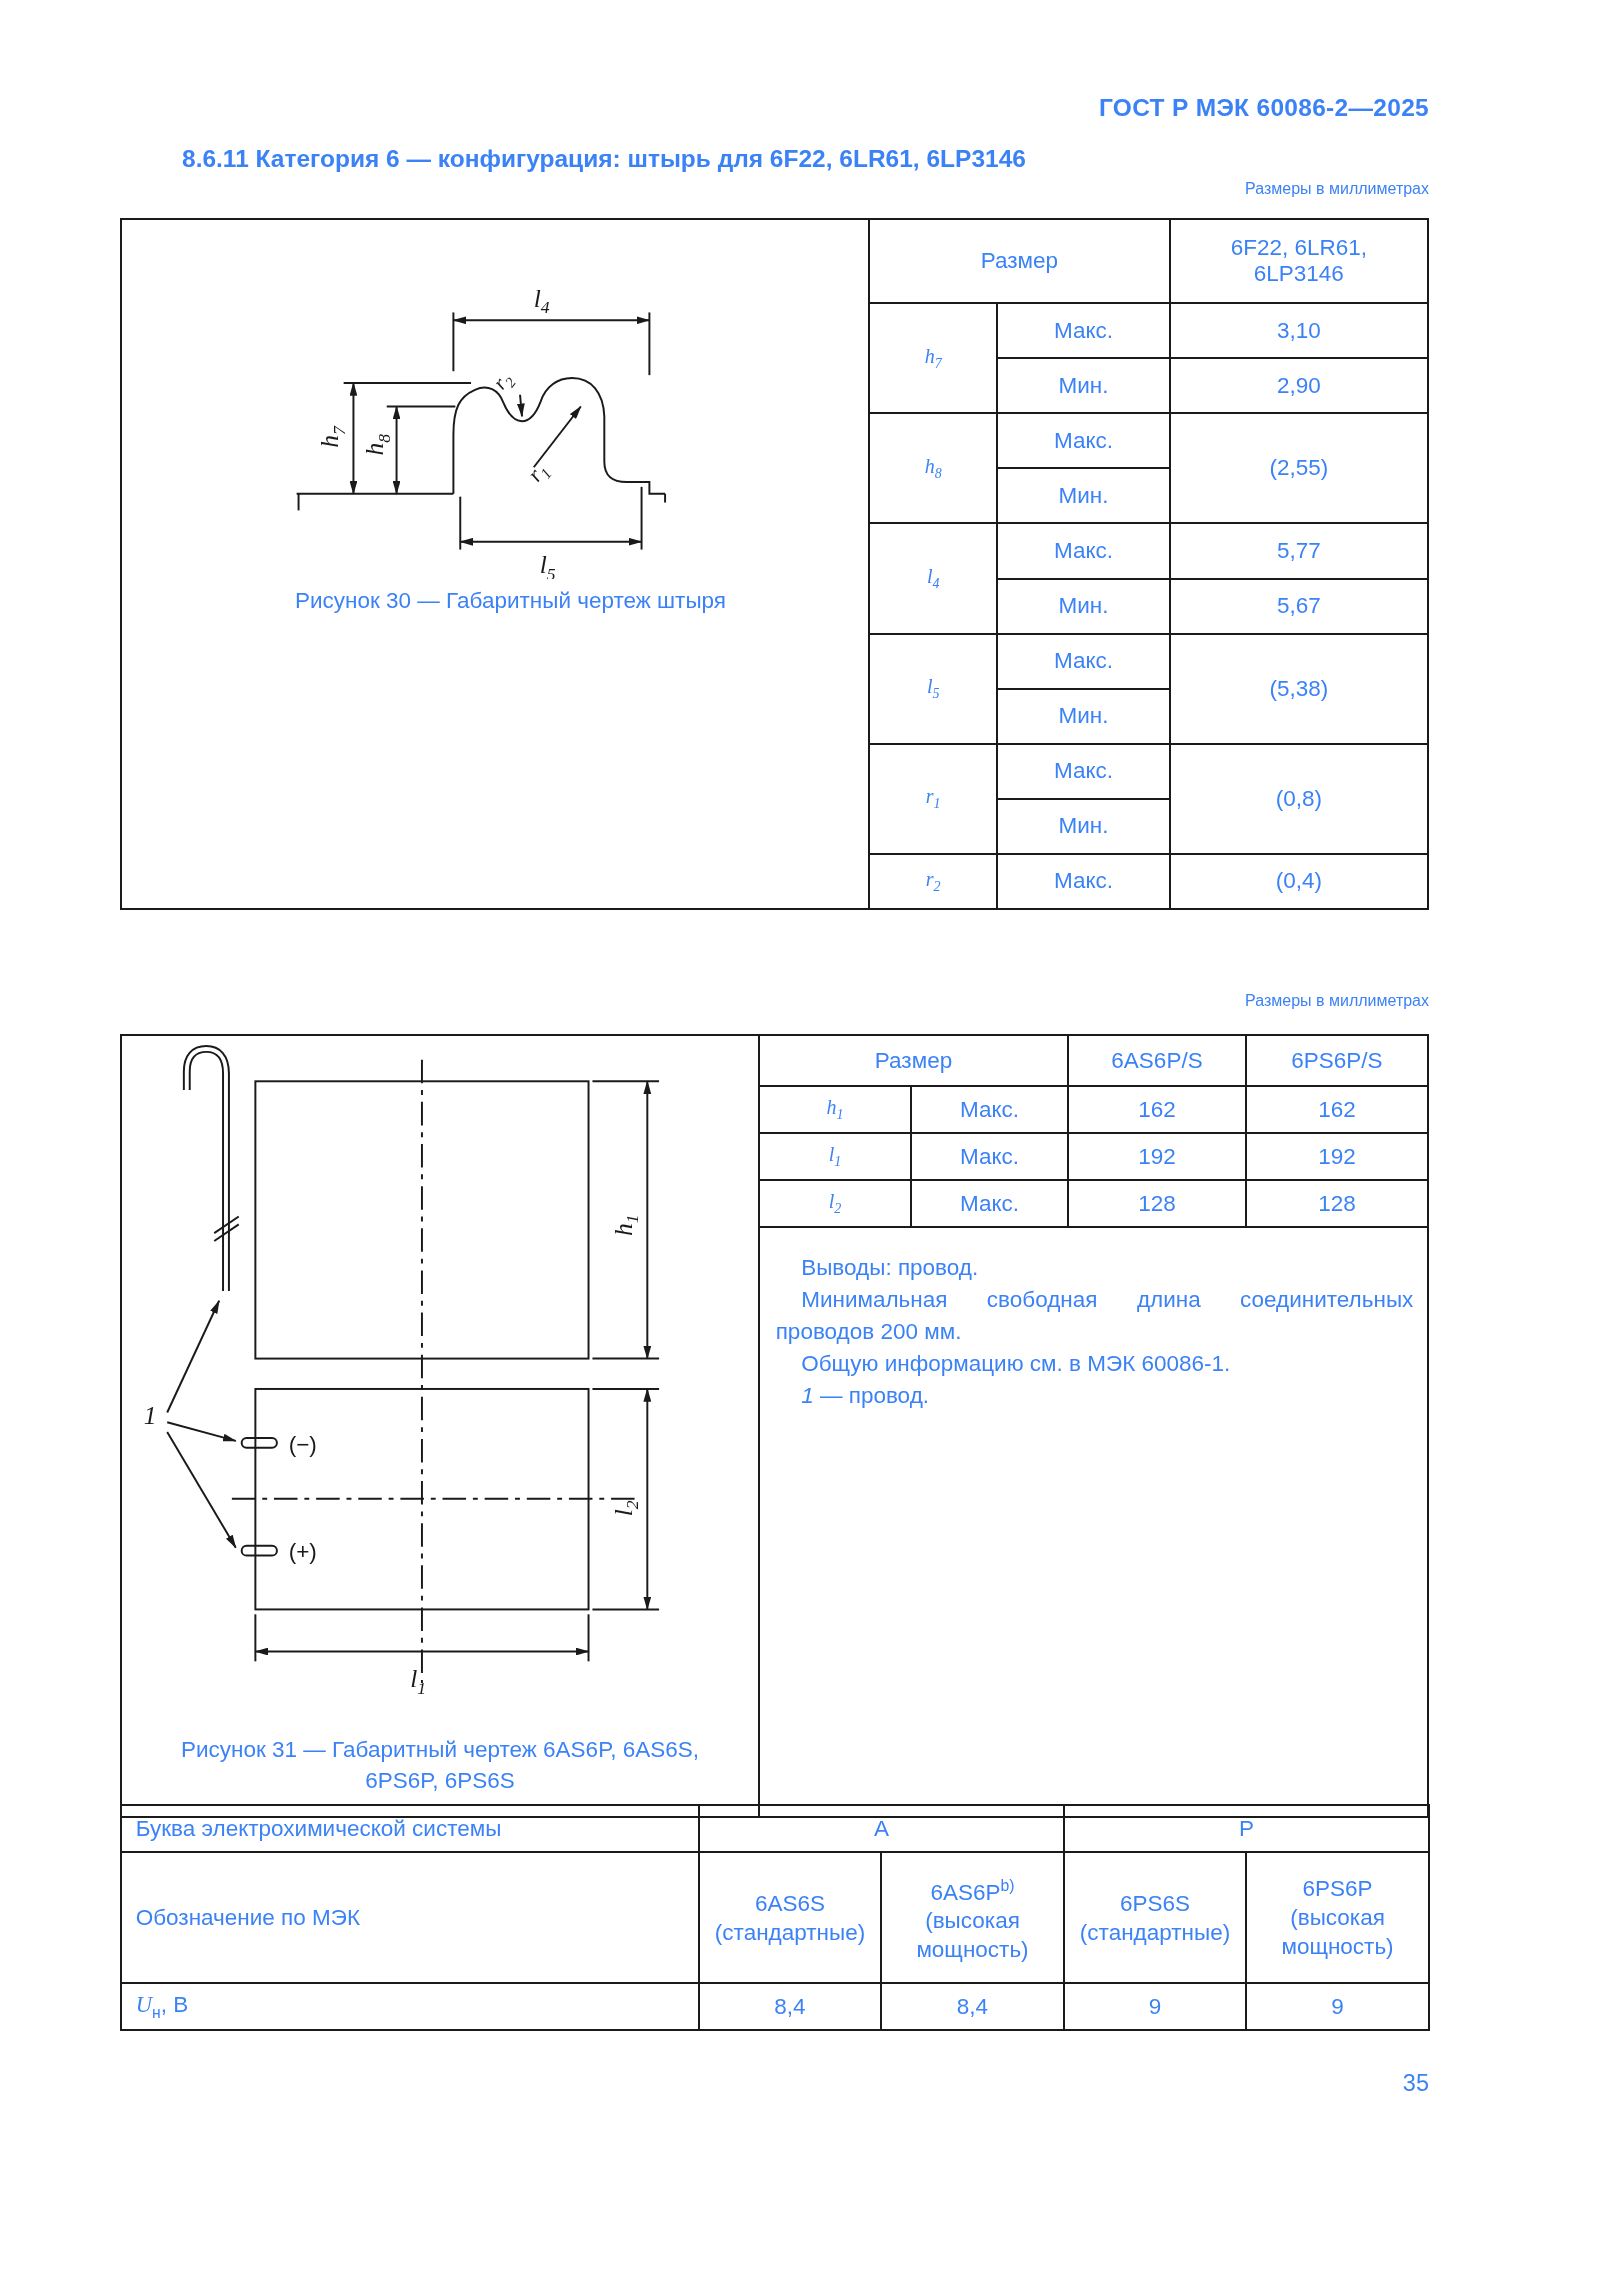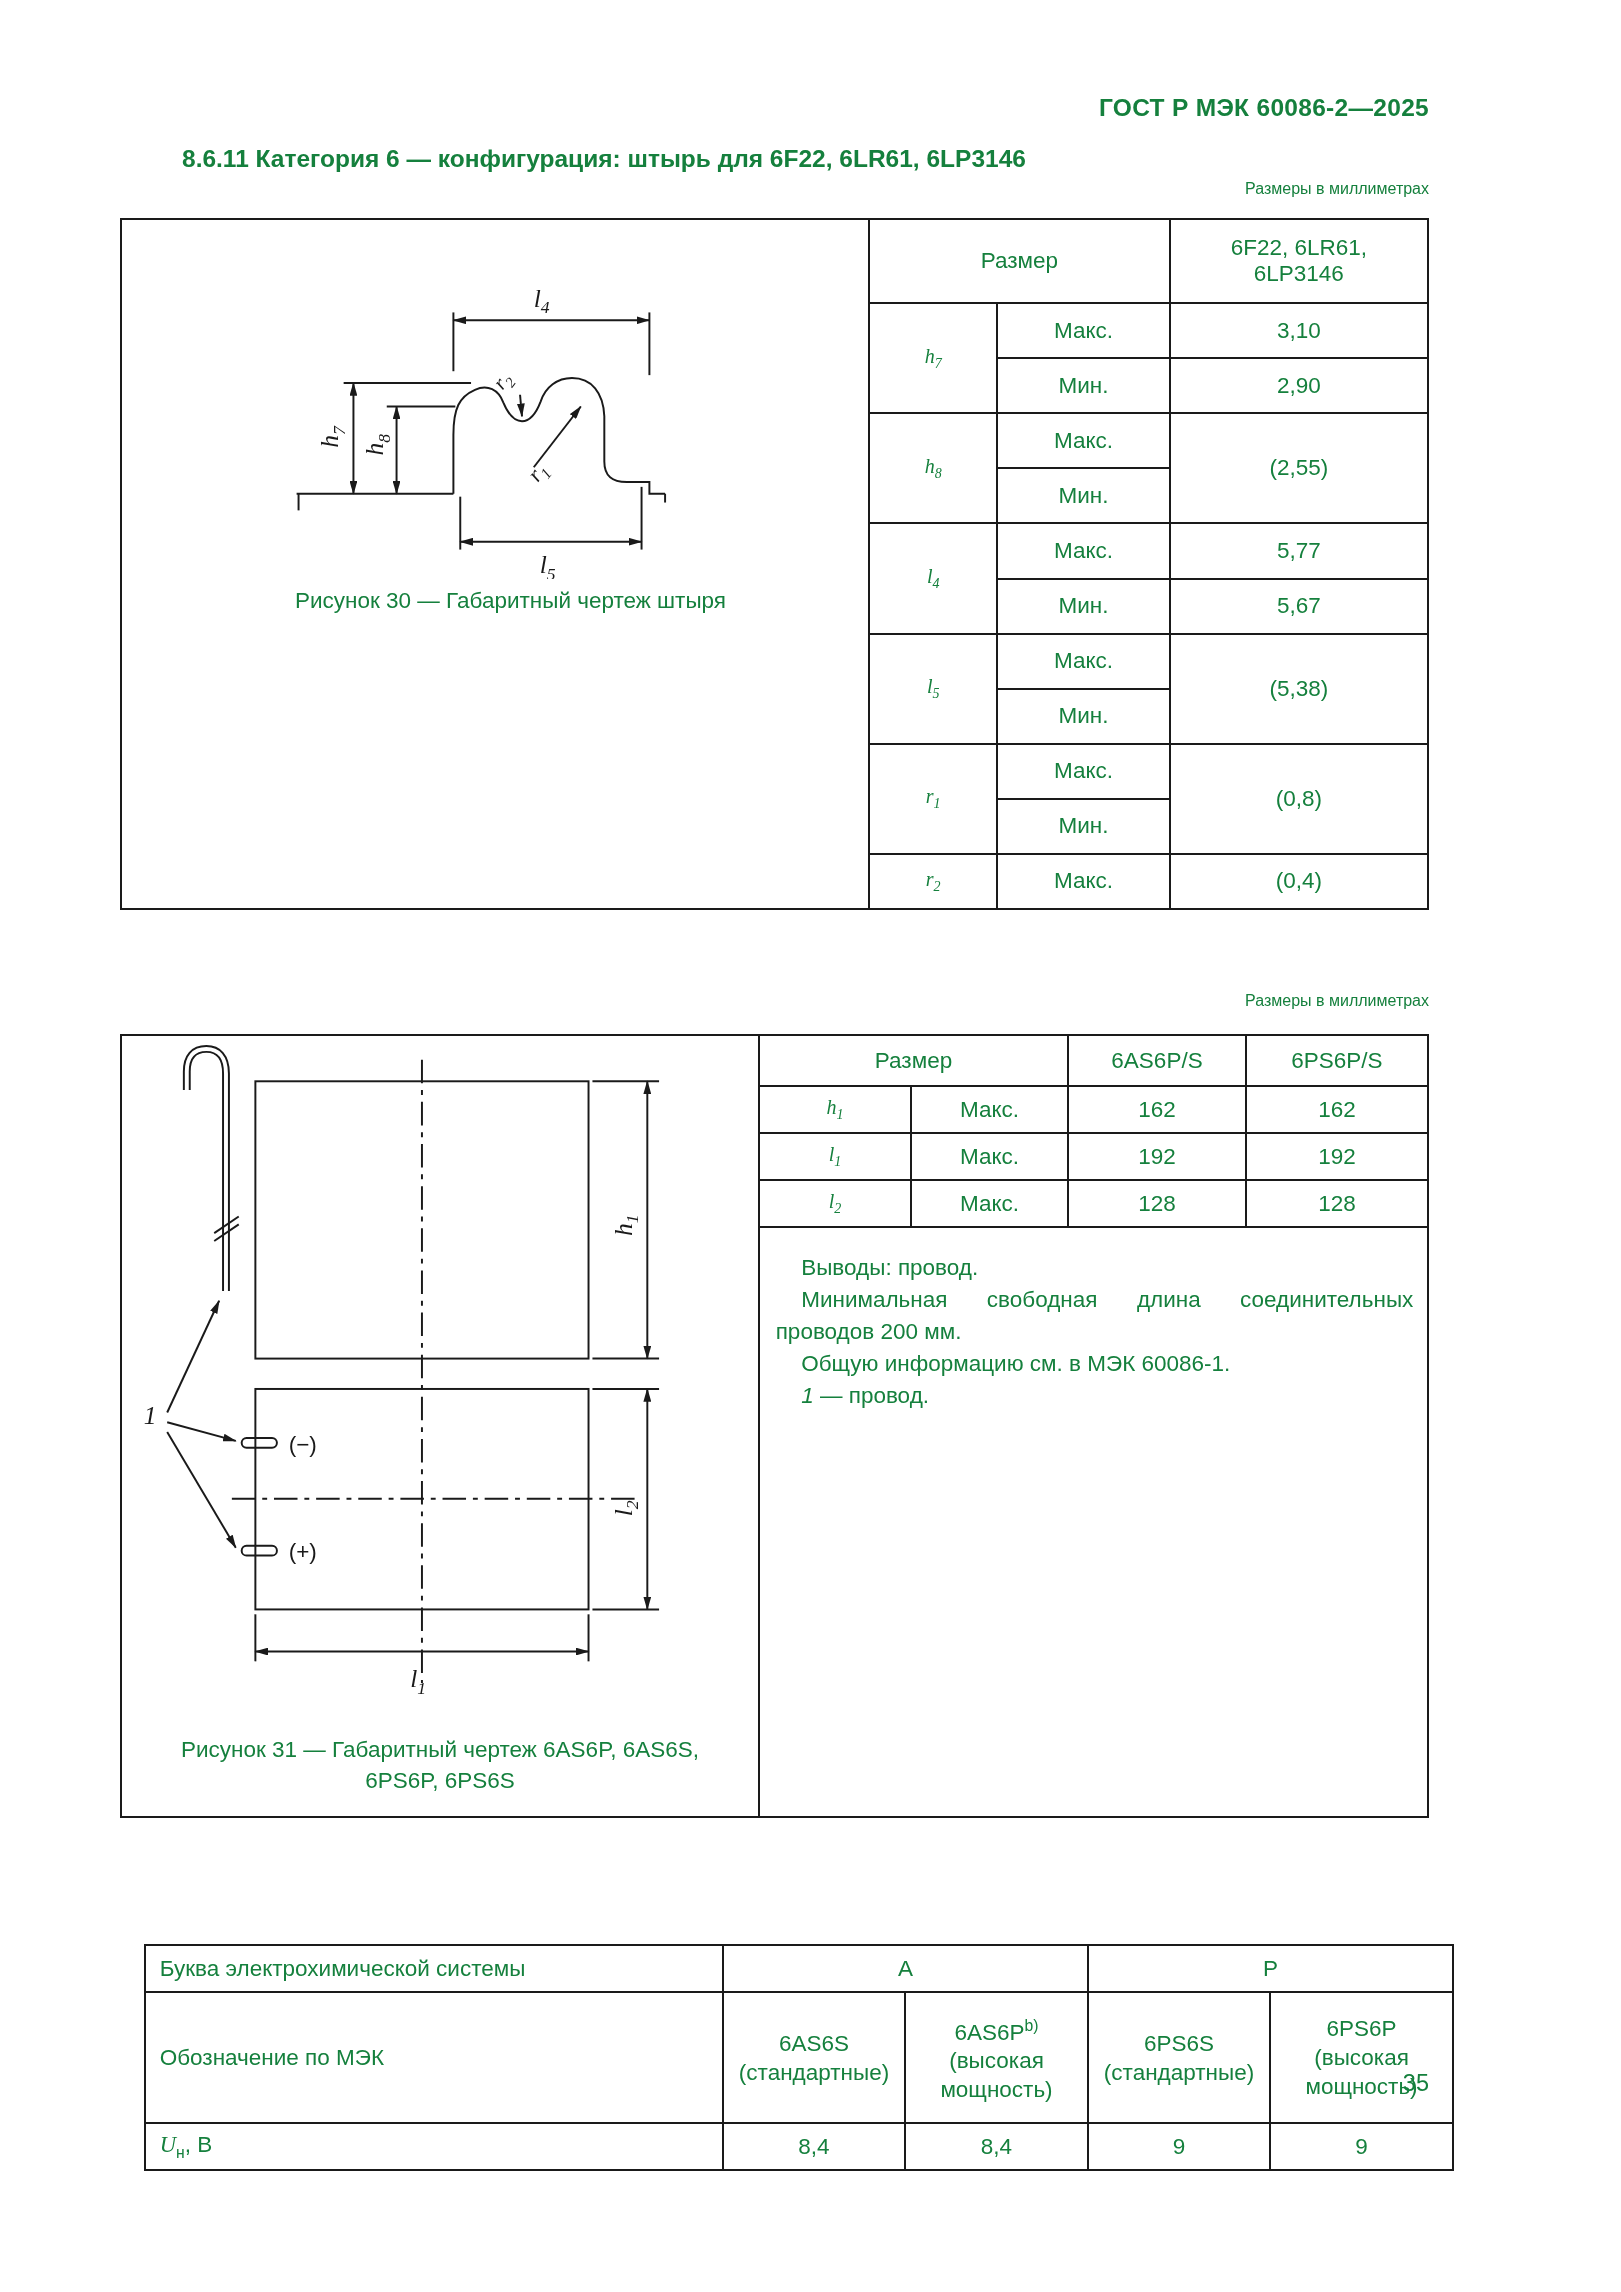--- a/index.html
+++ b/index.html
@@ -1,18 +1,18 @@
 <!DOCTYPE html>
 <html><head>
 <meta charset="utf-8">
 <title>ГОСТ Р МЭК 60086-2—2025</title>
 <style>
   * { margin:0; padding:0; box-sizing:border-box; }
   html,body { background:#ffffff; }
-  .page { position:relative; width:1621px; height:2293px; background:#fff; color:#15803d;
+  .page { position:relative; width:1621px; height:2293px; background:#fff; color:#3b82f6;
           font-family:"Liberation Sans", sans-serif; overflow:hidden; }
   .abs { position:absolute; }
   .doc-header { top:94px; right:192px; font-size:24.5px; font-weight:bold; letter-spacing:0.3px; }
   .sec-heading { left:182px; font-size:24.5px; font-weight:bold; }
   .units { right:192px; font-size:16px; }
   .fig-box { left:120px; width:1309px; border:2px solid #1a1a1a; background:#fff; }
   .caption { font-size:22.5px; text-align:center; line-height:31px; }
 
   table { border-collapse:collapse; }
   td { border:2px solid #1a1a1a; font-size:22.5px; text-align:center; vertical-align:middle; padding:2px 7.8px; }
@@ -25,21 +25,21 @@
   .t1 td { height:55px; }
   .t1 .hdr { height:84px; }
 
   .rt-area { left:636px; top:0; bottom:0; right:0; border-left:2px solid #1a1a1a; }
   .t2 { margin:-2px 0 0 -2px; width:calc(100% + 3.9px); table-layout:fixed; }
   .t2 td { height:47px; }
   .t2 .hdr { height:51px; }
   .notes { padding:23.5px 13.7px 0 15.7px; }
   .notes p { font-size:22.5px; line-height:32px; text-indent:25.5px; text-align:justify; }
 
-  .t3 { left:120px; top:1944px; width:1309px; table-layout:fixed;margin-left:24px; }
+  .t3 { left:120px; top:1804px; width:1309px; table-layout:fixed; }
   .t3 td { height:47px; }
   .t3 .lbl { text-align:left; padding-left:13.7px; }
   .t3 .tall { height:131px; }
   .cellstack { display:flex; flex-direction:column; align-items:center; justify-content:center; line-height:29px; }
   .page-num { right:192px; top:2070px; font-size:23.5px; }
 
   svg text { font-family:"Liberation Serif", serif; font-style:italic; fill:#1a1a1a; }
   svg text.plain { font-family:"Liberation Sans", sans-serif; font-style:normal; }
   .var { font-family:"Liberation Serif", serif; font-style:italic; }
 </style>

